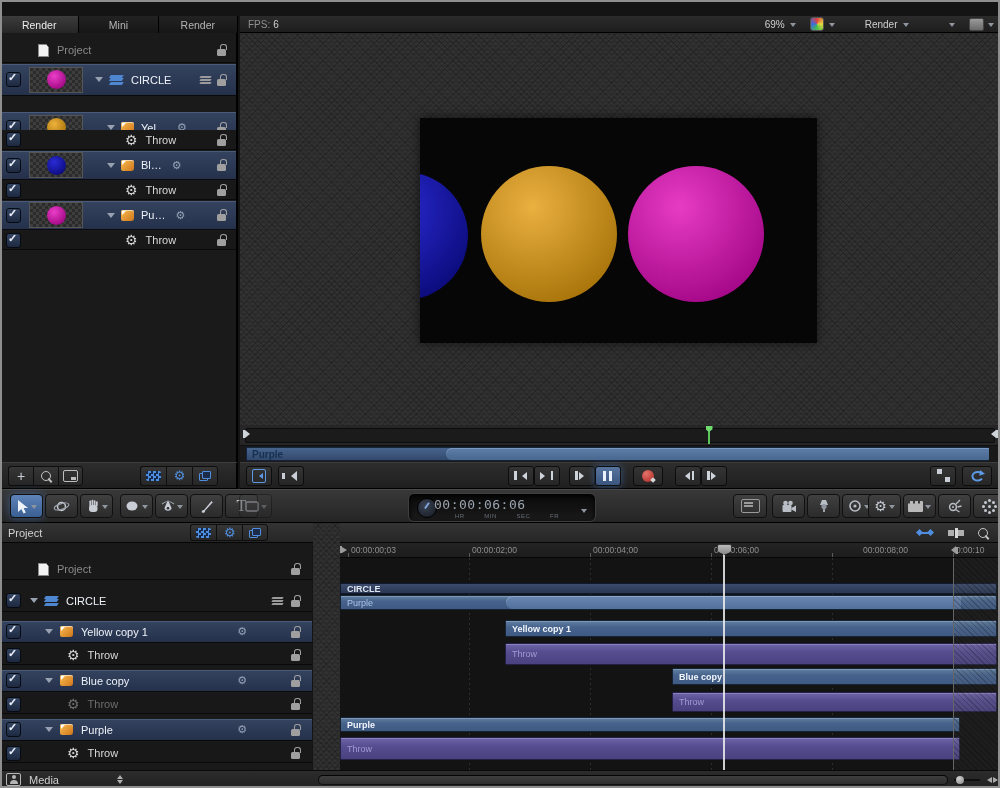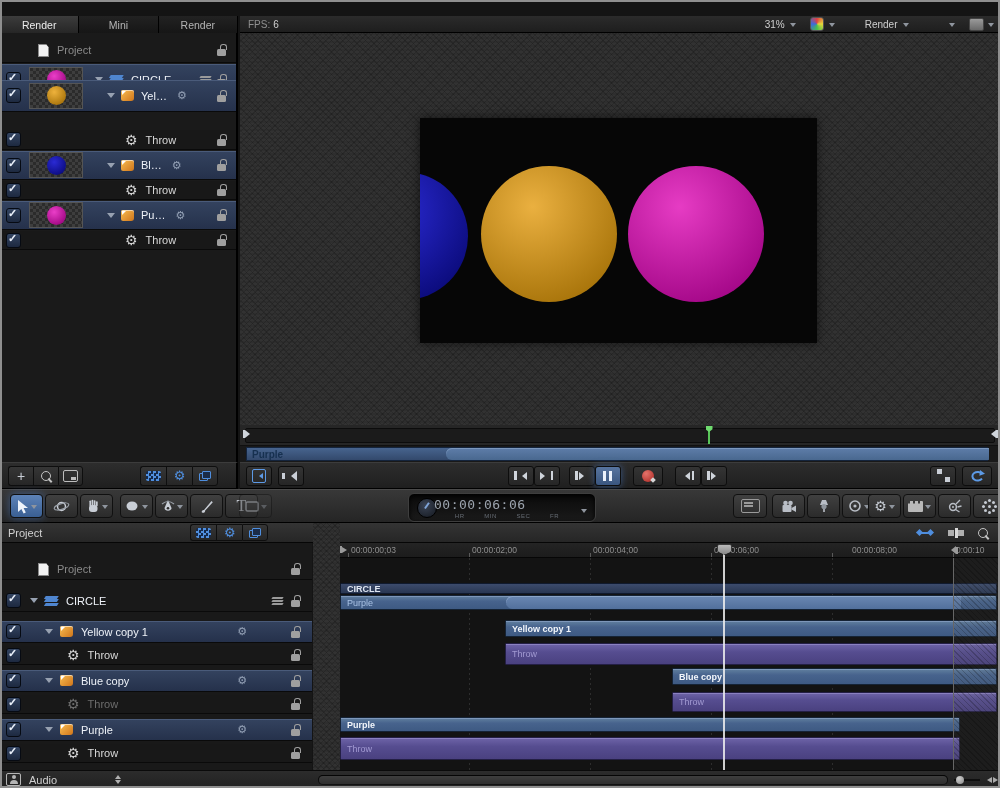--- a/index.html
+++ b/index.html
@@ -235,21 +235,21 @@
         </span>
         <span class="lbl white" style="margin-left: 8px;">CIRCLE</span>
         <span class="fx"></span>
         <span class="glyph-layers gray" style="margin-left: 0px; margin-right: 6px;">
           <i></i>
           <i></i>
           <i></i>
         </span>
         <span class="lock" style="margin-left: 0px; margin-right: 10px;"></span>
       </div>
-      <div class="lrow layer sel" style="top: 47px; height: 31px;">
+      <div class="lrow layer sel" style="top: 79px; height: 31px;">
         <span class="cb" style="margin-left: 6px;"></span>
         <span class="thumb" style="margin-left: 8px;">
           <i style="background: radial-gradient(circle at 38% 32%, rgb(238, 178, 60), rgb(168, 116, 12) 78%);"></i>
         </span>
         <span class="tri" style="margin-left: 24px;"></span>
         <span class="shape-ic" style="margin-left: 6px;"></span>
         <span class="lbl white" style="margin-left: 7px;">Yel…</span>
         <span class="gear-sm" style="margin-left: 10px;">⚙</span>
         <span class="fx"></span>
         <span class="lock" style="margin-left: 0px; margin-right: 10px;"></span>
@@ -322,21 +322,21 @@
       <div class="sbtn" style="width:26px;">
           <span class="stack-ic"></span>
         </div>
     </div>
   </div>
 
   <div class="abs cv-toolbar">
     <span style="margin-left:8px;color:#8f8f8f;">FPS:</span>
     <span style="margin-left:3px;color:#cfcfcf;">6</span>
     <span class="fx"></span>
-    <span style="color:#cfcfcf;">31%</span>
+    <span style="color:#cfcfcf;">69%</span>
     <span class="caret" style="margin-left:5px;"></span>
     <span class="swatch-ic" style="margin-left:14px;"></span>
     <span class="caret" style="margin-left:5px;"></span>
     <span style="margin-left:30px;color:#cfcfcf;">Render</span>
     <span class="caret" style="margin-left:5px;"></span>
     <span style="margin-left:14px;color:#cfcfcf;margin-top:48px;">View</span>
     <span class="caret" style="margin-left:5px;"></span>
     <span class="winmenu-ic" style="margin-left:14px;"></span>
     <span class="caret" style="margin-left:4px;margin-right:6px;"></span>
   </div>
@@ -653,21 +653,21 @@
           <span class="tri-r" style="border-right-width:0;border-left-color:#9a9a9a;border-width:3.5px;border-left-width:5px;"></span>
         </span>
     <span class="tick-lbl" style="left: 11px;">00:00:00;03</span>
         <span class="tick-mark" style="left: 8px;"></span>
         <span class="tick-lbl" style="left: 132px;">00:00:02;00</span>
         <span class="tick-mark" style="left: 129px;"></span>
         <span class="tick-lbl" style="left: 253px;">00:00:04;00</span>
         <span class="tick-mark" style="left: 250px;"></span>
         <span class="tick-lbl" style="left: 374px;">00:00:06;00</span>
         <span class="tick-mark" style="left: 371px;"></span>
-        <span class="tick-lbl" style="left: 512px; text-align: right;">00:00:08;00</span>
+        <span class="tick-lbl" style="left: 523px; text-align: right;">00:00:08;00</span>
         <span class="tick-mark" style="left: 492px;"></span>
         <span class="tick-lbl" style="left: 616px;">0:00:10</span>
         <span class="tick-mark" style="left: 613px;"></span>
         <span class="mk" style="left: 607px; top: 3px;">
           <span class="tri-l" style="border-right-color: rgb(154, 154, 154);"></span>
           <span class="pbar" style="height: 7px; width: 1.5px; background: rgb(154, 154, 154);"></span>
         </span>
       </div>
   <div class="gridline" style="left: 129px;"></div>
       <div class="gridline" style="left: 250px;"></div>
@@ -699,21 +699,21 @@
       <div class="bar purple" style="left: 0px; top: 194px; width: 620px; height: 23px;">
         <span class="bl">Throw</span>
       </div>
       <div class="beyond" style="left: 613px; width: 47px;"></div>
       <div class="playhead" style="left: 383px;"></div>
       <div class="ph-handle" style="left: 377px;"></div>
     </div>
 
   <div class="abs tl-bottom">
     <span class="person-ic" style="margin-left:6px;"></span>
-    <span style="font-size:11px;color:#cfcfcf;margin-left:8px;">Audio</span>
+    <span style="font-size:11px;color:#cfcfcf;margin-left:8px;">Media</span>
     <span class="stepper" style="margin-left:58px;">
         <i class="up"></i>
         <i class="dn"></i>
       </span>
     <div class="hscroll">
         <i></i>
       </div>
     <div class="zslider">
         <i></i>
       </div>

